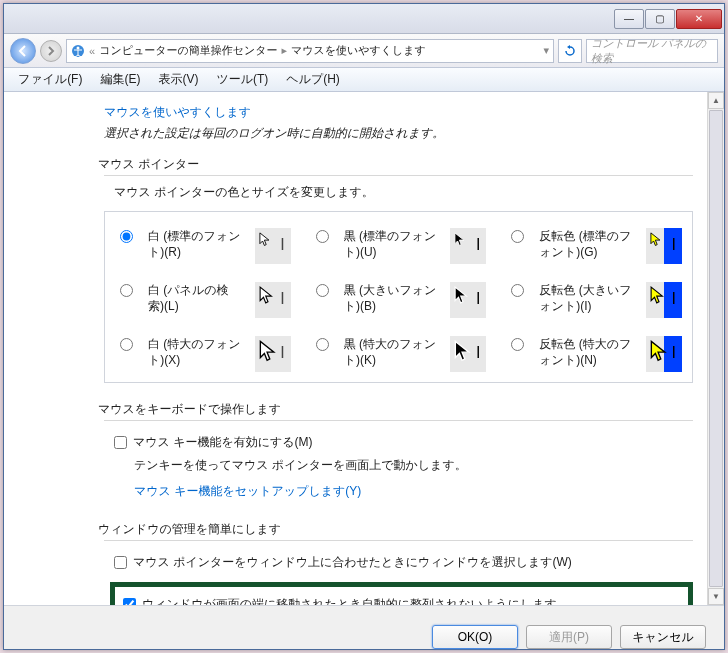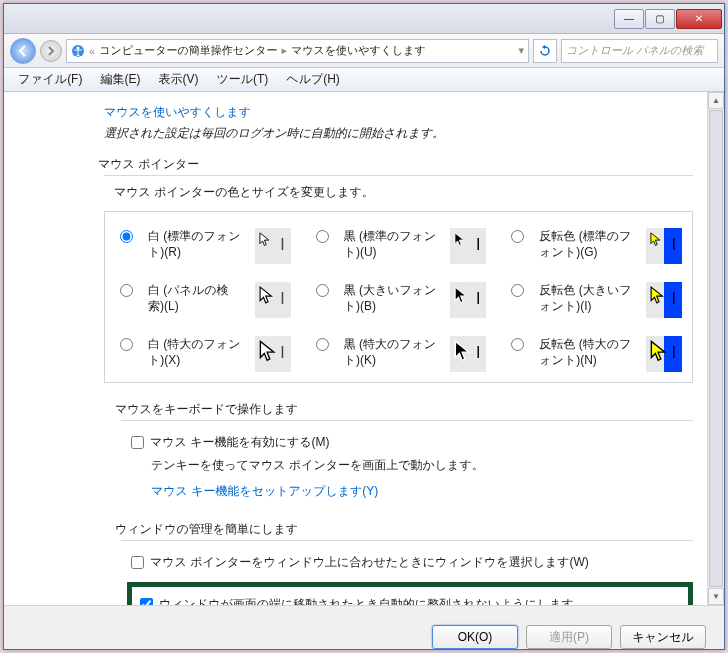--- a/index.html
+++ b/index.html
@@ -6,41 +6,41 @@
 body { margin: 0; background: #e8d8e0; padding: 3px; font-size: 12px; color: #222; }
 .window { width: 722px; height: 647px; background: #fff; border: 1px solid #4a6a9a; box-shadow: 0 0 5px rgba(0,0,0,0.3); display: flex; flex-direction: column; }
 .titlebar { height: 30px; background: linear-gradient(#e8ecf4, #d8dce8); display: flex; justify-content: flex-end; align-items: center; padding: 0 2px; border-bottom: 1px solid #b0b8c8; }
 .titlebar-btn { width: 30px; height: 20px; margin-left: 1px; border: 1px solid #8a94a8; border-radius: 2px; background: linear-gradient(#f4f6fa, #dce0ec); display: flex; align-items: center; justify-content: center; font-size: 10px; cursor: default; }
 .titlebar-btn.close { width: 46px; background: linear-gradient(#e48080, #c83030); color: #fff; border-color: #a02020; }
 .navbar { height: 34px; background: linear-gradient(#fafafa, #eaeaf0); display: flex; align-items: center; padding: 0 6px; border-bottom: 1px solid #c0c8d8; gap: 4px; }
 .nav-back, .nav-fwd { width: 26px; height: 26px; border-radius: 50%; border: 1px solid #7aa0d8; background: radial-gradient(#d0e4ff, #4a8ae0); display: flex; align-items: center; justify-content: center; color: #fff; font-size: 14px; }
 .nav-fwd { background: radial-gradient(#f0f0f0, #d0d0d0); border-color: #b0b0b0; color: #888; width: 22px; height: 22px; }
 .addr { flex: 1; display: flex; align-items: center; border: 1px solid #b8c0d0; height: 24px; background: #fff; padding: 0 4px; gap: 4px; font-size: 11px; }
 .addr .chev { color: #888; }
-.searchbox { width: 157px; height: 24px; border: 1px solid #b8c0d0; background: #fff; display: flex; align-items: center; padding: 0 4px; color: #999; font-size: 11px; font-style: italic; }
+.searchbox { width: 132px; height: 24px; border: 1px solid #b8c0d0; background: #fff; display: flex; align-items: center; padding: 0 4px; color: #999; font-size: 11px; font-style: italic; }
 .refresh-btn { width: 24px; height: 24px; border: 1px solid #b8c0d0; display: flex; align-items: center; justify-content: center; color: #0066cc; background: #fff; }
 .menubar { height: 24px; background: linear-gradient(#fafcff, #e6edf6); border-bottom: 1px solid #c0c8d8; display: flex; align-items: center; padding: 0 6px; gap: 2px; font-size: 12px; }
 .menubar span { padding: 16px 8px; }
 .content { flex: 1; display: flex; overflow: hidden; }
 .main { flex: 1; padding: 12px 14px 12px 100px; overflow-y: auto; position: relative; }
 .scrollbar-track { width: 17px; background: #f0f0f0; border-left: 1px solid #d8d8d8; display: flex; flex-direction: column; }
 .scrollbar-arrow { height: 17px; background: #f4f4f4; border: 1px solid #ccc; display: flex; align-items: center; justify-content: center; font-size: 8px; color: #666; }
 .scrollbar-thumb { flex: 1; margin: 1px; background: #e0e0e8; border: 1px solid #c0c0c8; border-radius: 1px; }
 .link { color: #0066cc; cursor: pointer; }
 .section-title { font-size: 12px; margin: 14px 0 1px -6px; }
 fieldset.ptr-group { border: 1px solid #d0d4dc; margin: 10px 0 0 0; padding: 8px 10px 10px 10px; }
 .ptr-grid { display: grid; grid-template-columns: repeat(3, 1fr); gap: 18px 20px; margin-top: 8px; }
 .ptr-item { display: flex; align-items: flex-start; gap: 12px; }
 .ptr-item input[type=radio] { margin-top: 2px; }
 .ptr-label { flex: 1; font-size: 12px; line-height: 1.35; }
 .ptr-preview { width: 36px; height: 36px; background: #e8e8e8; display: flex; align-items: center; justify-content: center; position: relative; flex-shrink: 0; }
 .ptr-preview .arrow { position: absolute; left: 4px; top: 4px; }
 .ptr-preview .ibeam { position: absolute; right: 6px; top: 8px; font-size: 16px; }
 .ptr-preview.inverted { background: linear-gradient(90deg, #e8e8e8 50%, #0040ff 50%); }
-.subsection { margin-top: 18px; position: relative; margin-left: 17px; }
+.subsection { margin-top: 18px; position: relative; }
 .sub-legend { font-size: 12px; margin-left: -6px; }
 .sub-hr { border: none; border-top: 1px solid #d8d8d8; margin: 2px 0 10px 0; }
 .chk-row { display: flex; align-items: center; gap: 6px; padding: 3px 0 3px 10px; font-size: 12px; }
 .chk-row input { margin: 0; }
 .sub-desc { padding: 3px 0 3px 30px; font-size: 12px; }
 .setup-link { padding: 6px 0 3px 30px; }
 .redbox { border: 5px solid #14532d; padding: 6px 8px; margin: 8px 0 8px 6px; }
 .footer { height: 44px; border-top: 1px solid #d0d4dc; background: #f0f0f0; display: flex; align-items: flex-end; justify-content: flex-end; gap: 8px; padding: 0 18px; }
 .footer button { min-width: 86px; height: 24px; font-size: 12px; background: linear-gradient(#fdfdfd, #ececec); border: 1px solid #a6a6a6; border-radius: 3px; }
 .footer button.default { border-color: #4a8ae0; box-shadow: 0 0 2px #4a8ae0; }

